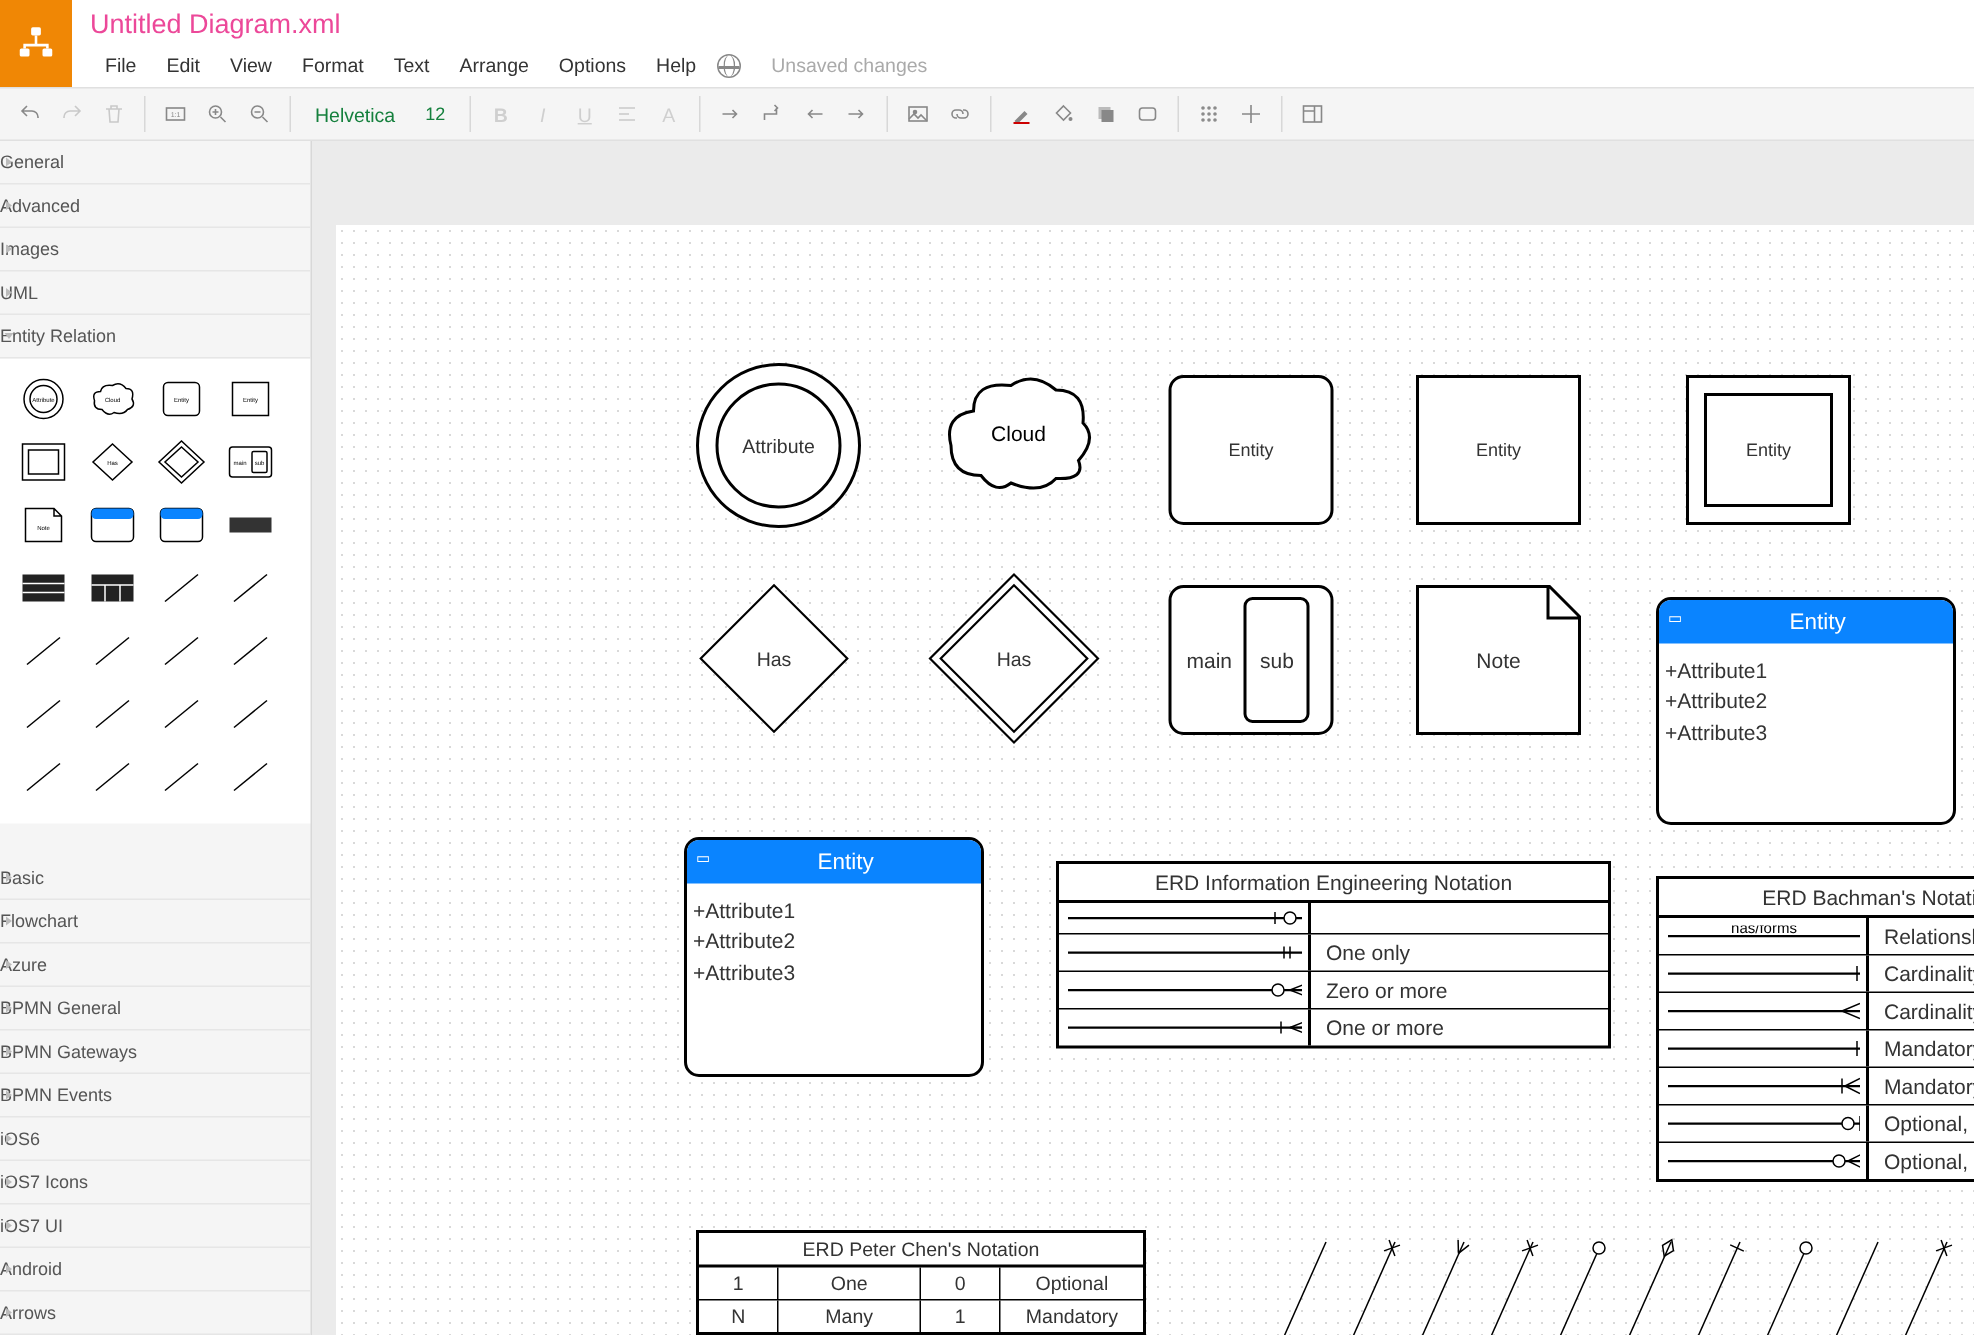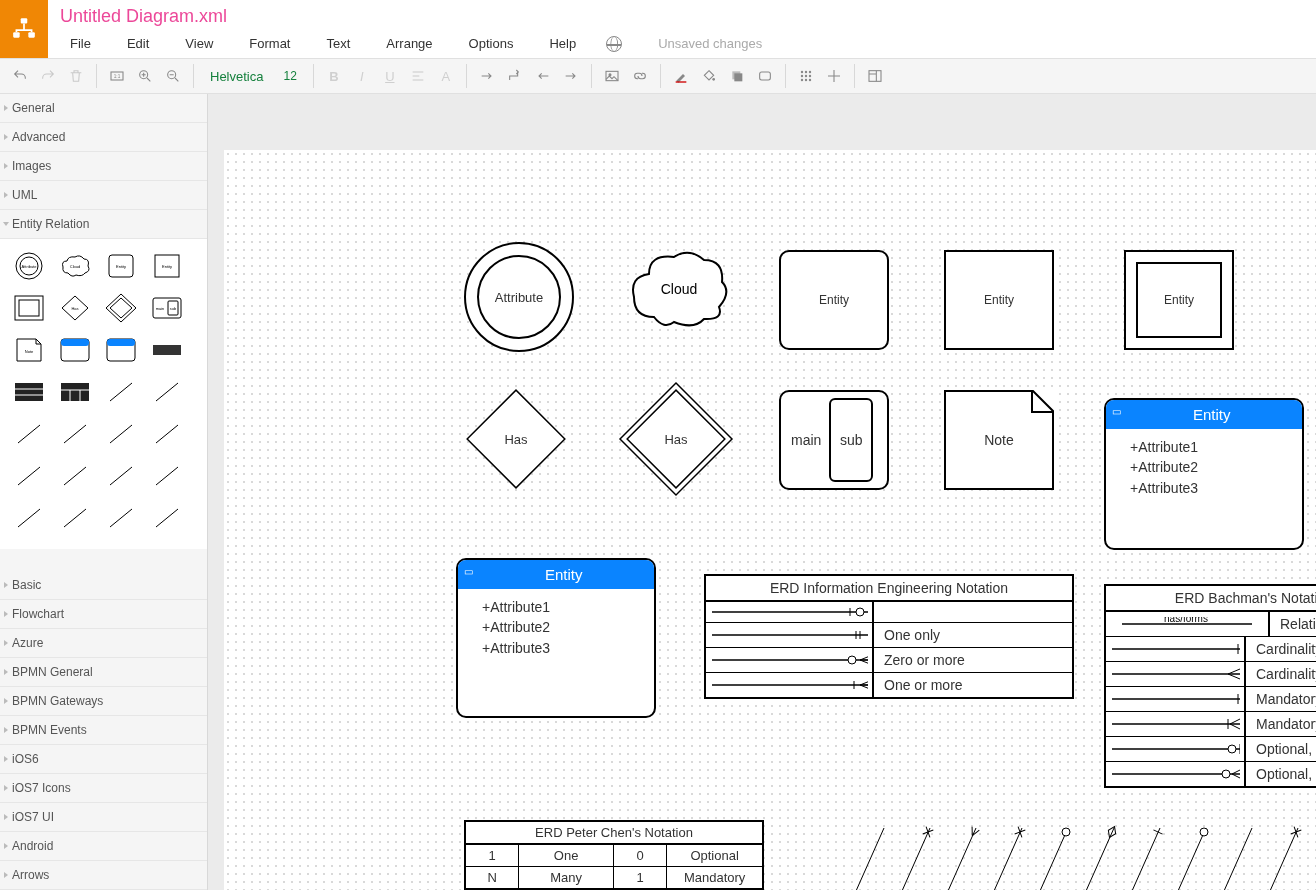--- a/index.html
+++ b/index.html
@@ -2,38 +2,38 @@
 <html><head>
 <meta charset="utf-8">
 <style>
   html,body{margin:0;padding:0;font-family:Helvetica,Arial,sans-serif;font-size:13px;color:#333;background:#fff;height:100%;overflow:hidden}
   *{box-sizing:border-box}
   
   .titlebar{display:flex;align-items:flex-start;height:58px}
   .logo{width:48px;height:58px;background:#f08705;display:flex;align-items:center;justify-content:center}
   .title-area{padding:4px 10px 0 12px;flex:1}
   .doc-title{font-size:18px;color:#ec4899;line-height:24px}
-  .menubar{display:flex;align-items:center;gap:16px;margin-top:4px}
+  .menubar{display:flex;align-items:center;gap:0;margin-top:4px}
   .menubar .item{padding:4px 10px;color:#333;cursor:pointer}
   .menubar .unsaved{color:#aaa;margin-left:6px}
   .globe{width:16px;height:16px;border:1.3px solid #888;border-radius:50%;position:relative;margin:0 4px}
   .globe::before,.globe::after{content:"";position:absolute;border:1px solid #888}
   .globe::before{left:50%;top:0;bottom:0;width:40%;transform:translateX(-50%);border-radius:50%;border-top:none;border-bottom:none}
   .globe::after{top:50%;left:0;right:0;height:0}
   
   .toolbar{height:36px;background:#f5f5f5;border-top:1px solid #e0e0e0;border-bottom:1px solid #e0e0e0;display:flex;align-items:center;padding:0 6px;gap:0}
   .toolbar .sep{width:1px;height:24px;background:#d8d8d8;margin:0 6px}
   .tbtn{width:28px;height:28px;display:flex;align-items:center;justify-content:center;color:#666;cursor:pointer}
   .tbtn svg{width:16px;height:16px;stroke:#888;fill:none;stroke-width:1.6}
   .tlabel{color:#15803d;padding:0 10px}
   .tlabel.small{font-size:12px}
   
   .main{display:flex;height:calc(100% - 94px)}
   .sidebar{width:208px;background:#f5f5f5;border-right:1px solid #d8d8d8;display:flex;flex-direction:column;overflow:hidden}
-  .sb-sec{border-bottom:1px solid #e6e6e6;padding:7px 12px;font-size:12px;color:#555;cursor:pointer;position:relative}
+  .sb-sec{border-bottom:1px solid #e6e6e6;padding:7px 0;font-size:12px;color:#555;cursor:pointer;position:relative}
   .sb-sec::before{content:"";position:absolute;left:4px;top:50%;transform:translateY(-50%);border-left:4px solid #bbb;border-top:3px solid transparent;border-bottom:3px solid transparent}
   .sb-sec.open::before{transform:translateY(-50%) rotate(90deg)}
   .palette{background:#fff;padding:6px 6px 10px;display:flex;flex-wrap:wrap;align-content:flex-start;gap:0}
   .pcell{width:46px;height:42px;display:flex;align-items:center;justify-content:center}
   .canvas-wrap{flex:1;background:#ebebeb;position:relative;overflow:hidden}
   .canvas{position:absolute;left:16px;top:56px;right:0;bottom:0;background:#fff;background-image:radial-gradient(#d9d9d9 0.9px,transparent 0.9px);background-size:8px 8px}
   .splitter{position:absolute;left:202px;top:50%;width:8px;height:40px}
   .splitter::before{content:"⋮";color:#999;font-size:14px}
   
   .shape{position:absolute;background:#fff;border:2px solid #000;text-align:center;display:flex;align-items:center;justify-content:center;font-size:14px}
@@ -41,21 +41,21 @@
   .attr-inner{position:absolute;width:84px;height:84px;border:2px solid #000;border-radius:50%;left:253px;top:105px;display:flex;align-items:center;justify-content:center;background:#fff}
   
   .diamond{position:absolute;width:98px;height:98px;left:243px;top:240px}
   .diamond .d{position:absolute;inset:0;border:2px solid #000;background:#fff;transform:rotate(45deg) scale(.72)}
   .diamond .lbl{position:absolute;inset:0;display:flex;align-items:center;justify-content:center}
   .diamond2{left:403px}
   .diamond2 .d.outer{inset:-7px}
   .entity-rd{border-radius:10px}
   .ent-table{position:absolute;border:2px solid #000;border-radius:10px;background:#fff;overflow:hidden;font-size:14px;text-align:left}
   .ent-table .hdr{background:#0a84ff;color:#fff;text-align:center;padding:6px 0;font-size:15px}
-  .ent-table .body{padding:8px 24px;line-height:1.45}
+  .ent-table .body{padding:8px 4px;line-height:1.45}
   .info-table{position:absolute;background:#fff;border:2px solid #000;font-size:14px}
   .info-table .hrow{border-bottom:2px solid #000;text-align:center;padding:4px 8px}
   .info-table .row{display:flex;border-top:1px solid #000}
   .info-table .row:first-of-type{border-top:none}
   .info-table .c1{width:168px;border-right:2px solid #000;display:flex;align-items:center;justify-content:center;padding:4px}
   .info-table .c2{padding:4px 10px;flex:1}
   .chen{position:absolute;background:#fff;border:2px solid #000;font-size:13px}
   .chen .hrow{text-align:center;padding:3px;border-bottom:2px solid #000}
   .chen .srow{display:flex;border-bottom:1px solid #000}
   .chen .srow:last-child{border-bottom:none}
@@ -524,21 +524,21 @@
               </div>
               <div class="c2">One or more</div>
             </div>
           </div>
       </div>
 
       <div class="info-table" style="left:880px;top:434px;width:300px">
         <div class="hrow">ERD Bachman's Notation</div>
         <div id="bach-rows">
             <div class="row">
-              <div class="c1" style="width:164px">
+              <div class="c1" style="width:140px">
                 <svg width="134" height="14">
                   <line x1="2" y1="7" x2="132" y2="7" stroke="#000" stroke-width="1.5"></line>
                   <text x="66" y="5" font-size="10" text-anchor="middle">has/forms</text>
                 </svg>
               </div>
               <div class="c2">Relationship</div>
             </div>
             <div class="row">
               <div class="c1" style="width:140px">
                 <svg width="134" height="14">

